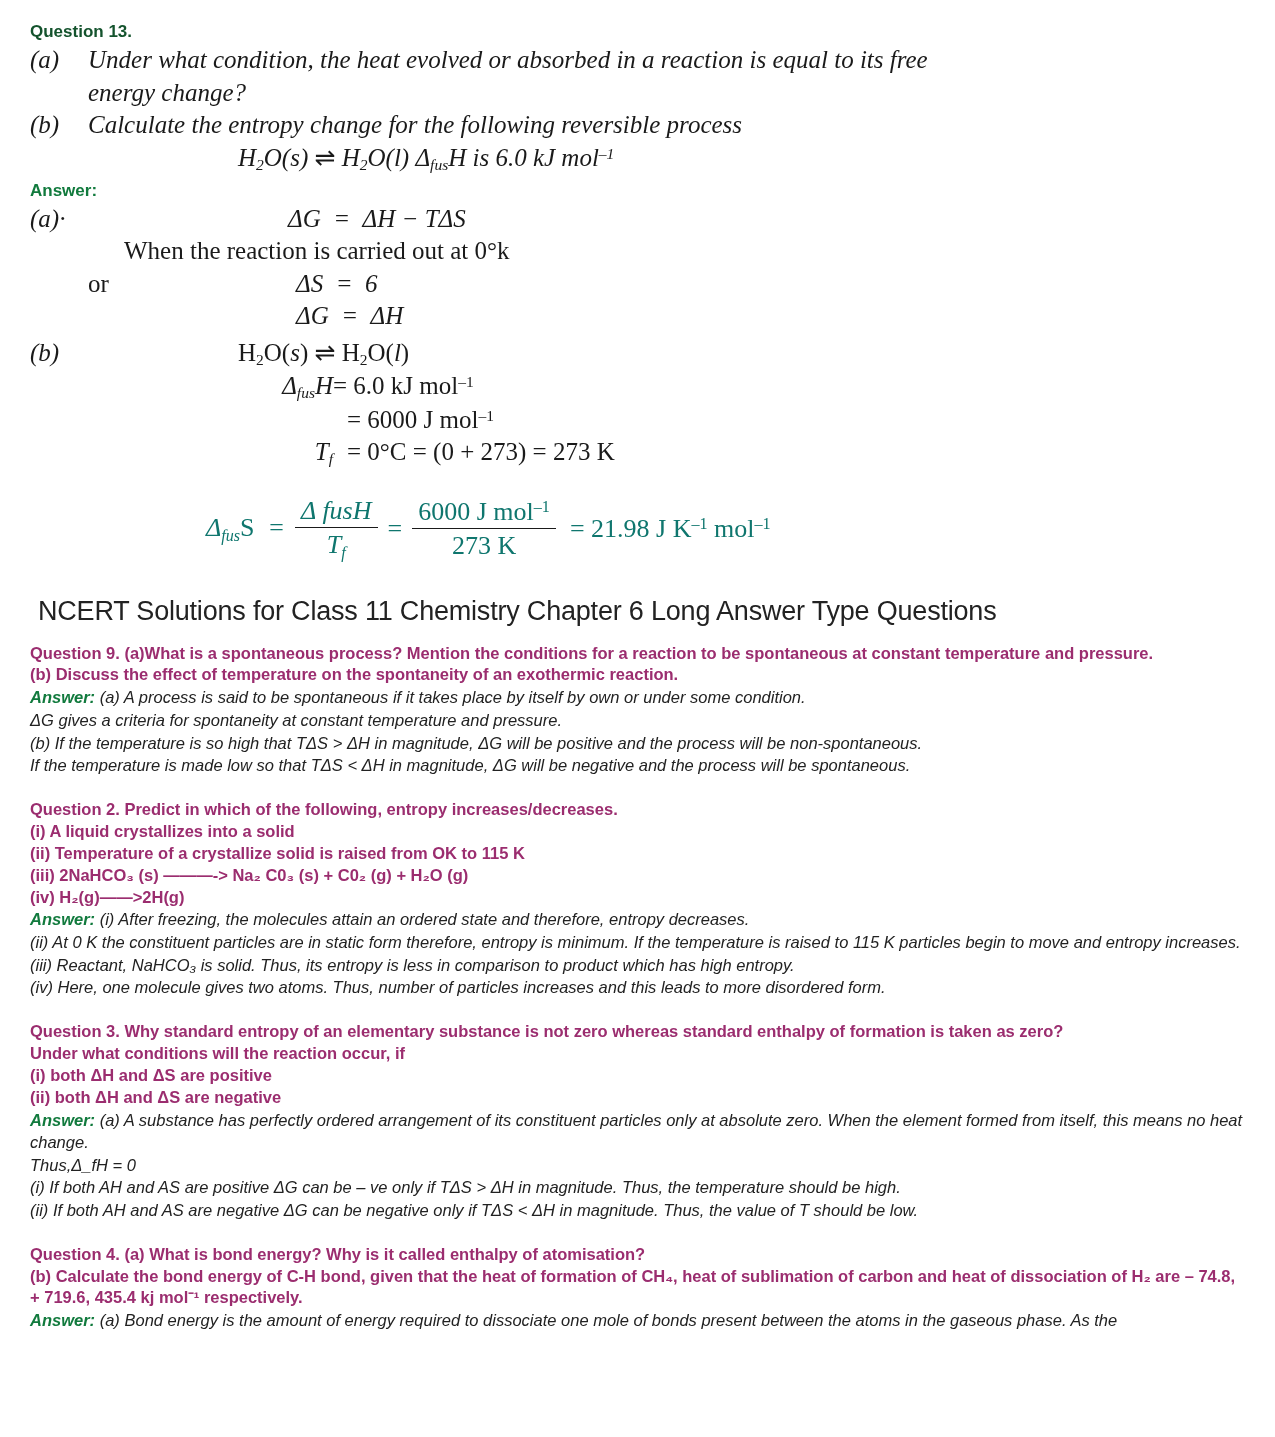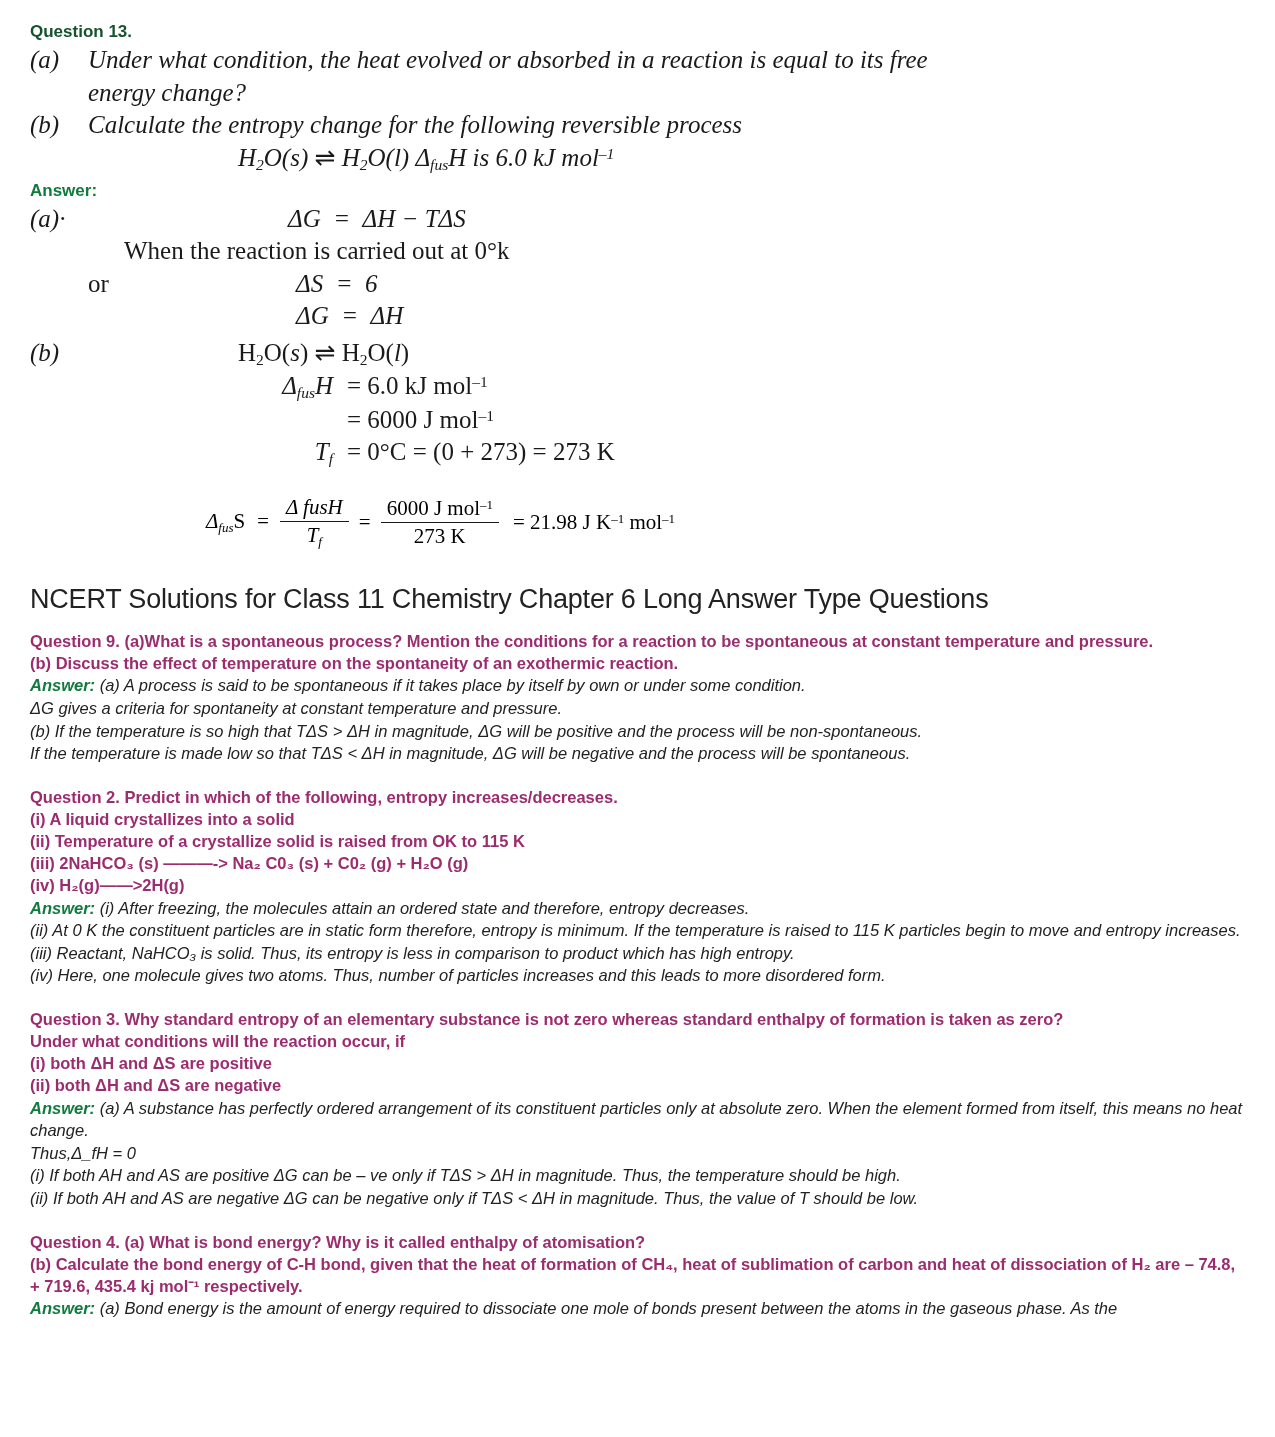--- a/index.html
+++ b/index.html
@@ -66,33 +66,33 @@
   }
   .frac .num { display: block; padding: 0 6px 2px 6px; }
   .frac .den {
     display: block;
     border-top: 1.6px solid #1a1a1a;
     padding: 2px 6px 0 6px;
   }
   .eqrow {
     display: flex;
     align-items: center;
-    font-size: 21px;
+    font-size: 26px;
     font-family: "Liberation Serif", serif;
     font-style: italic;
-    color: #000000;
+    color: #0f766e;
   }
 
   
   h2.section-title {
     font-family: "Liberation Sans", sans-serif;
     font-weight: normal;
     font-size: 27px;
     color: #222222;
-    margin: 34px 0 16px 0;
+    margin: 34px 0 16px 8px;
     letter-spacing: -0.2px;
   }
   .q-block { margin-bottom: 22px; }
   .q {
     color: #9b2d6f;
     font-weight: bold;
     font-size: 16.5px;
     line-height: 1.33;
     margin: 0;
   }
@@ -153,21 +153,21 @@
     </div>
 
     <div class="row hw" style="margin-top:4px">
       <div class="lbl hw-line">(b)</div>
       <div style="flex:1">
         <div class="hw-sub indent-150" style="font-style:normal;">
           H<sub>2</sub>O(<i>s</i>) ⇌ H<sub>2</sub>O(<i>l</i>)
         </div>
         <div style="display:flex;align-items:baseline;margin-left:150px;">
           <div class="hw-sub" style="width:95px;text-align:right;">Δ<sub>fus</sub><i>H</i></div>
-          <div class="hw-sub upr" style="margin-left:14px;font-style:normal;">=  6.0 kJ mol<sup>–1</sup></div>
+          <div class="hw-sub upr" style="font-style:normal;">=  6.0 kJ mol<sup>–1</sup></div>
         </div>
         <div style="display:flex;align-items:baseline;margin-left:150px;">
           <div class="hw-sub" style="width:95px;"></div>
           <div class="hw-sub upr" style="margin-left:14px;font-style:normal;">=  6000 J mol<sup>–1</sup></div>
         </div>
         <div style="display:flex;align-items:baseline;margin-left:150px;">
           <div class="hw-sub" style="width:95px;text-align:right;"><i>T<sub>f</sub></i></div>
           <div class="hw-sub upr" style="margin-left:14px;font-style:normal;">=  0°C = (0 + 273) = 273 K</div>
         </div>
 

